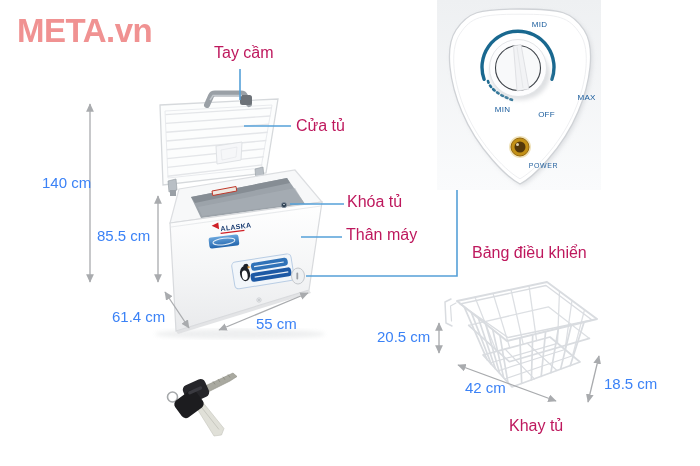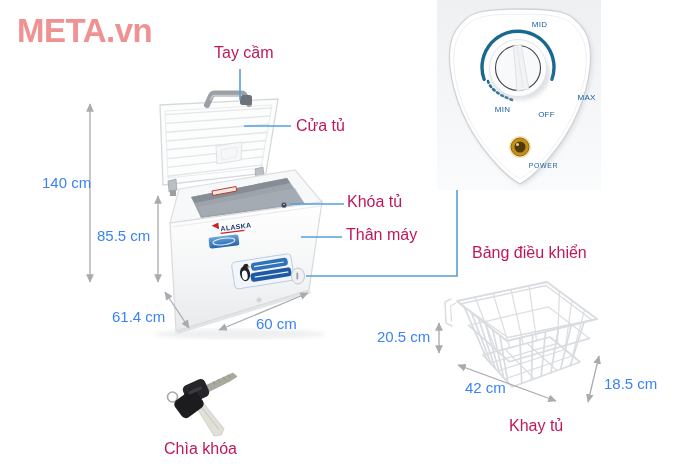--- a/index.html
+++ b/index.html
@@ -241,26 +241,25 @@
   </svg>
 
   <div class="watermark">META.vn</div>
 
   <div class="lbl" style="left:214px;top:44px;">Tay cầm</div>
   <div class="lbl" style="left:296px;top:117px;">Cửa tủ</div>
   <div class="lbl" style="left:347px;top:193px;text-align:right;">Khóa tủ</div>
   <div class="lbl" style="left:346px;top:226px;">Thân máy</div>
   <div class="lbl" style="left:472px;top:200px;margin-top:44px;">Bảng điều khiển</div>
   <div class="lbl" style="left:509px;top:417px;">Khay tủ</div>
-  <div class="lbl" style="left:164px;top:440px;">Chìa khóa</div>
 
   <div class="dim" style="left:42px;top:174px;">140 cm</div>
   <div class="dim" style="left:97px;top:227px;">85.5 cm</div>
   <div class="dim" style="left:112px;top:308px;">61.4 cm</div>
-  <div class="dim" style="left:256px;top:315px;">60 cm</div>
+  <div class="dim" style="left:256px;top:315px;">55 cm</div>
   <div class="dim" style="left:377px;top:328px;">20.5 cm</div>
   <div class="dim" style="left:465px;top:379px;">42 cm</div>
   <div class="dim" style="left:596px;top:375px;margin-left:8px;">18.5 cm</div>
 
   <div class="pnl" style="left:517px;top:24px;">MID</div>
   <div class="pnl" style="left:480px;top:97px;margin-top:12px;">MIN</div>
   <div class="pnl" style="left:564px;top:97px;">MAX</div>
   <div class="pnl" style="left:524px;top:114px;">OFF</div>
   <div class="pnl pnl-power" style="left:521px;top:165px;">POWER</div>
 </div>

